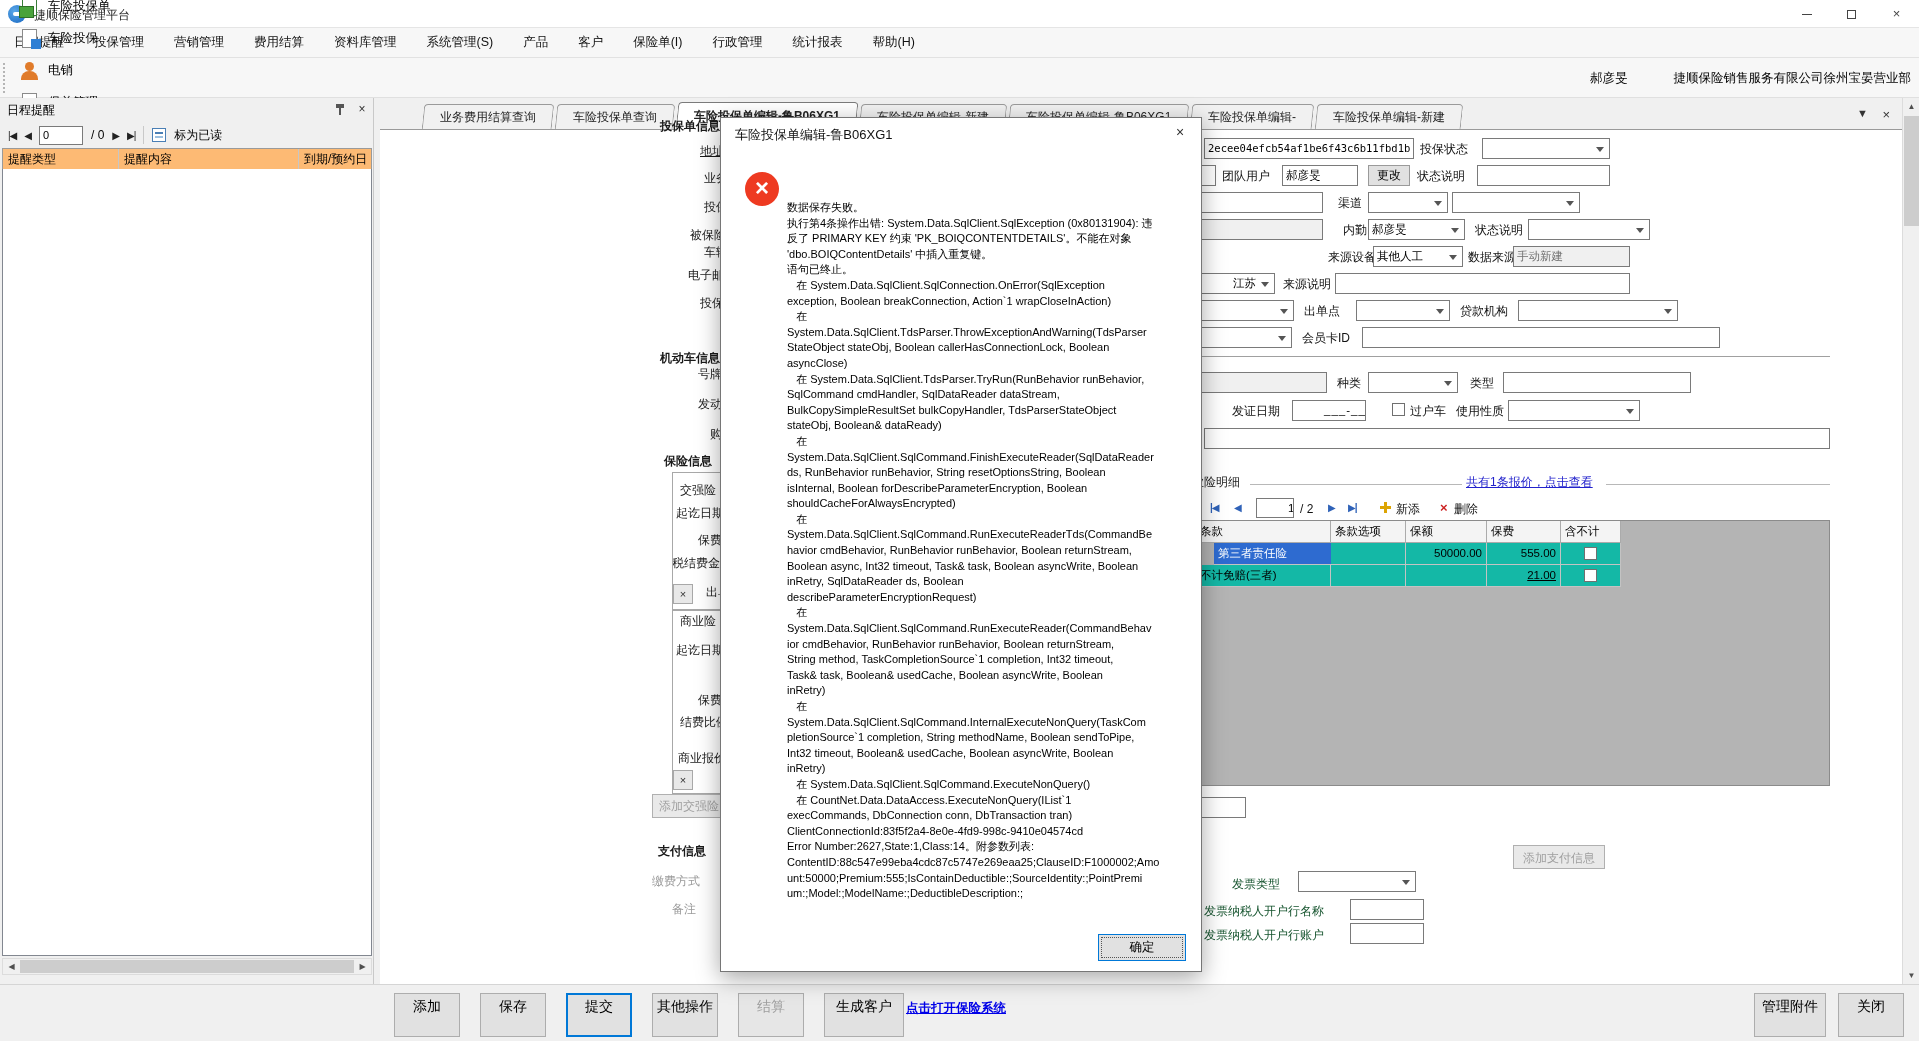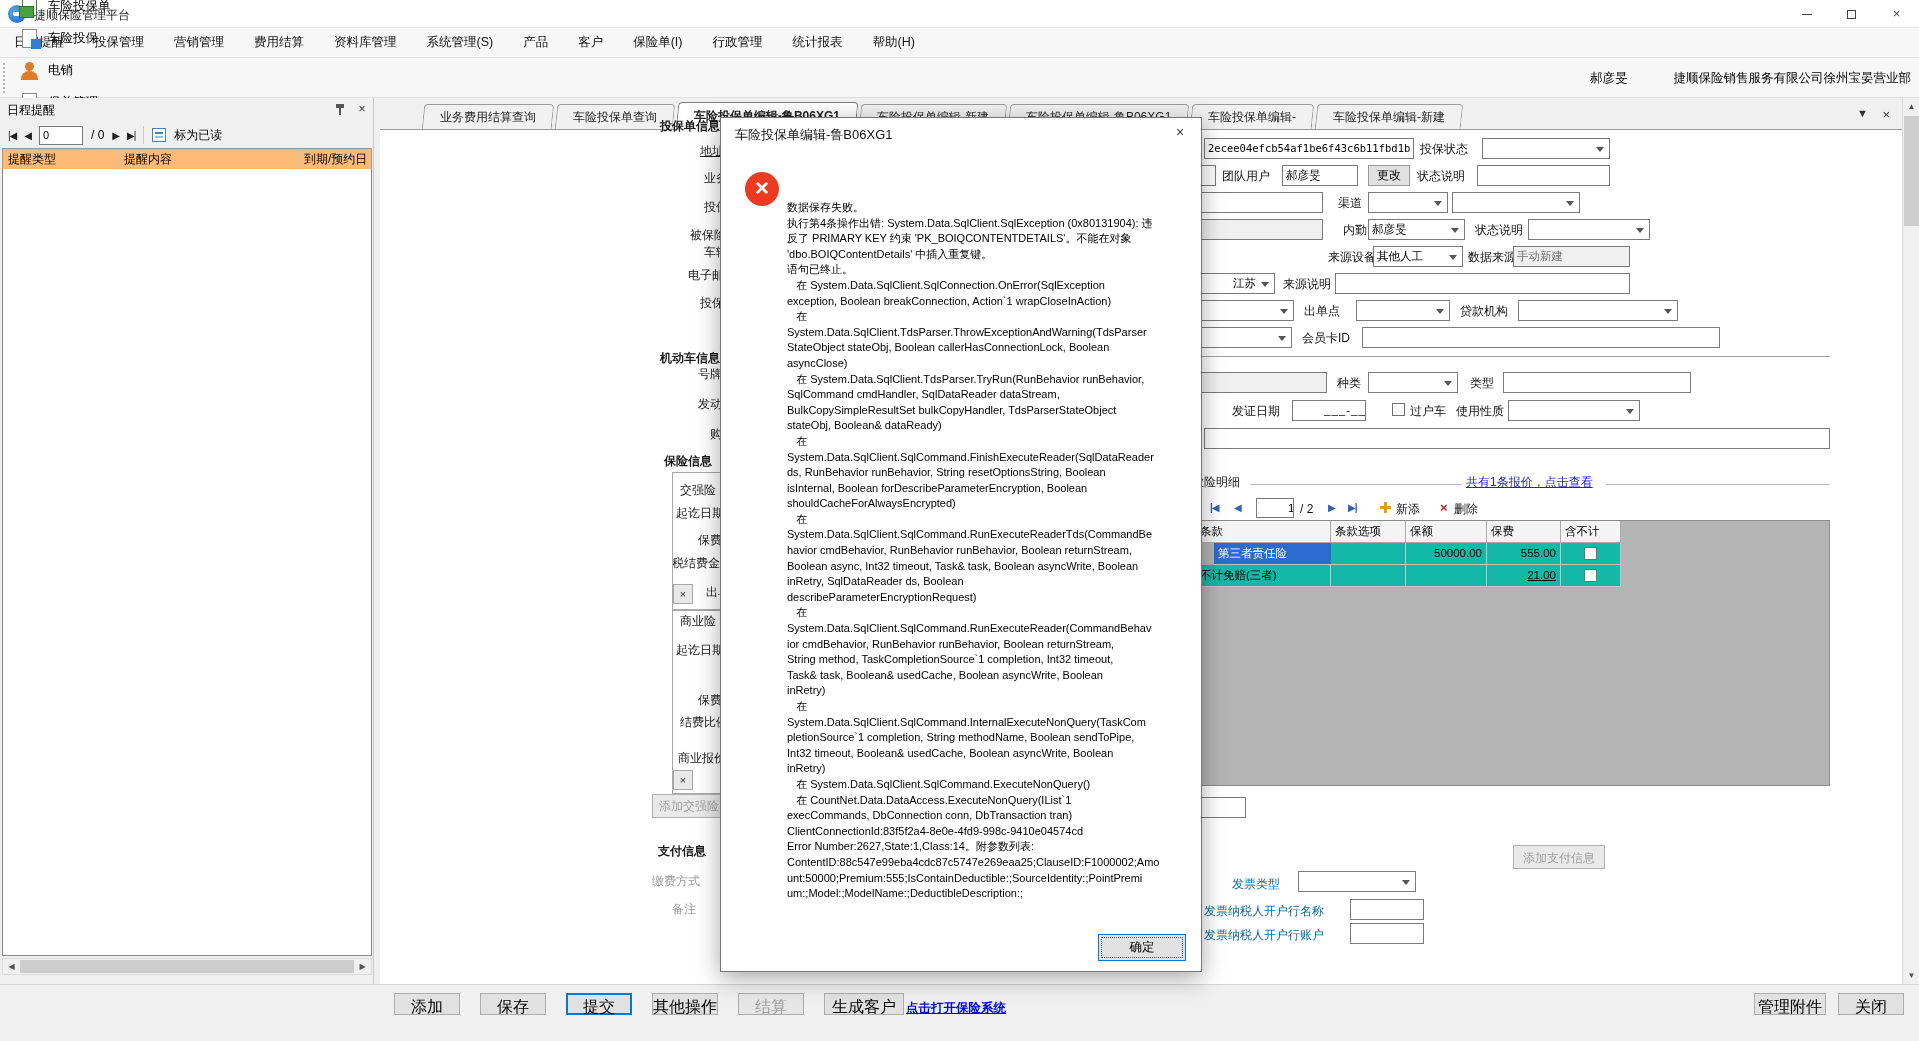--- a/index.html
+++ b/index.html
@@ -75,21 +75,21 @@
   
   .frag { position:absolute; font-size:12px; white-space:nowrap; color:#1a1a1a; }
   .frag.b { font-weight:bold; }
   .frag.g { color:#9a9a9a; }
   .gbox { position:absolute; border:1px solid #a8a8a8; background:transparent; }
   .xbtn { position:absolute; width:20px; height:20px; background:#e8e8e8; border:1px solid #a8a8a8; text-align:center; line-height:18px; font-size:11px; color:#333; }
   .gray-btn { position:absolute; background:#e9e9e9; border:1px solid #b0b0b0; color:#9f9f9f; font-size:12px; text-align:left; padding:3px 0 0 6px; white-space:nowrap; overflow:hidden; }
 
   
   .lbl { position:absolute; font-size:12px; white-space:nowrap; color:#111; }
-  .lbl.g { color:#0369a1;font-family:Liberation Serif, serif; }
+  .lbl.g { color:#14532d;font-family:Liberation Serif, serif; }
   .fld { position:absolute; height:21px; background:#fff; border:1px solid #7a7a7a; font-size:11.5px; line-height:19px; padding:0 3px; white-space:nowrap; overflow:hidden; }
   .fld.gray { background:#f0f0f0; color:#707070; }
   .fld.mono { font-family:"DejaVu Sans Mono","Liberation Mono",monospace; font-size:10.5px; }
   .fld.center { text-align:center; letter-spacing:1px;padding-left:31px; }
   .dd { position:absolute; height:21px; background:#fff; border:1px solid #7a7a7a; font-size:11.5px; line-height:19px; padding:0 18px 0 3px; white-space:nowrap; overflow:hidden; }
   .dd:after { content:""; position:absolute; right:5px; top:8px; border-left:4px solid transparent; border-right:4px solid transparent; border-top:5px solid #555; }
   .dd.tr { text-align:right; }
   .mini-btn { position:absolute; height:21px; background:#e1e1e1; border:1px solid #9a9a9a; font-size:12px; text-align:center; line-height:19px; }
   .chk { position:absolute; width:13px; height:13px; background:#fff; border:1px solid #707070; }
   .hline { position:absolute; height:1px; background:#a0a0a0; }
@@ -105,21 +105,21 @@
   
   .grid { position:absolute; left:1195px; top:520px; width:635px; height:266px; background:#b4b4b4; border:1px solid #8b8b8b; }
   .g-cell { position:absolute; height:22px; font-size:11.5px; line-height:21px; padding:0 4px; overflow:hidden; white-space:nowrap; border-right:1px solid #c3c3c3; border-bottom:1px solid #c3c3c3; background:#14b8a6; }
   .g-cell.head { background:#f4f4f4; border-right:1px solid #ababab; border-bottom:1px solid #ababab; }
   .g-cell.sel { background:#2e6bd0; color:#fff; }
   .g-cell.num { text-align:right; }
   .g-cell .chk2 { position:absolute; left:50%; top:4px; margin-left:-7px; width:13px; height:13px; background:#fff; border:1px solid #707070; }
 
   
   .bottombar { position:absolute; left:0; top:984px; width:1919px; height:57px; background:#f0f0f0; border-top:1px solid #d5d5d5; }
-  .btn { position:absolute; top:8px; height:22px; background:#e1e1e1; border:1px solid #adadad; font-size:16px; text-align:center; line-height:25px; }
+  .btn { position:absolute; top:8px; height:44px; background:#e1e1e1; border:1px solid #adadad; font-size:14px; text-align:center; line-height:25px; }
   .btn.focused { border:2px solid #0078d7; line-height:23px; }
   .btn.disabled { color:#9f9f9f; background:#e6e6e6; }
   .blink { position:absolute; font-size:12.5px; color:#0000e8; text-decoration:underline; font-weight:bold; white-space:nowrap; }
 
   
   .dialog { position:absolute; left:720px; top:117px; width:482px; height:855px; background:#ffffff; border:1px solid #767676; box-shadow:0 6px 22px rgba(0,0,0,0.35); z-index:100; }
   .dlg-title { position:absolute; left:14px; top:8px; font-size:13px; color:#111; }
   .dlg-close { position:absolute; right:12px; top:6px; width:18px; height:18px; font-size:14px; color:#333; text-align:center; line-height:17px; }
   .err-icon { position:absolute; left:24px; top:54px; width:34px; height:34px; border-radius:50%; background:#ee3a21; color:#fff; text-align:center; line-height:32px; font-size:24px; font-weight:bold; }
   .dlg-msg { position:absolute; left:66px; top:82px; width:412px; font-size:11px; line-height:15.6px; white-space:pre; color:#000; }

